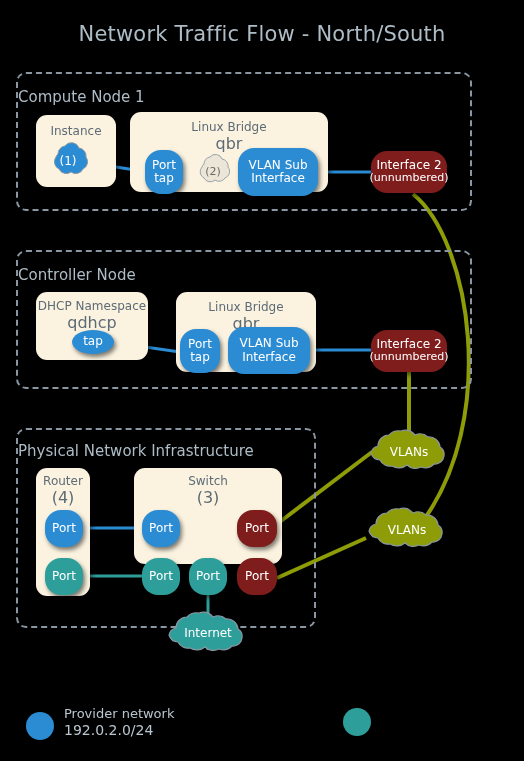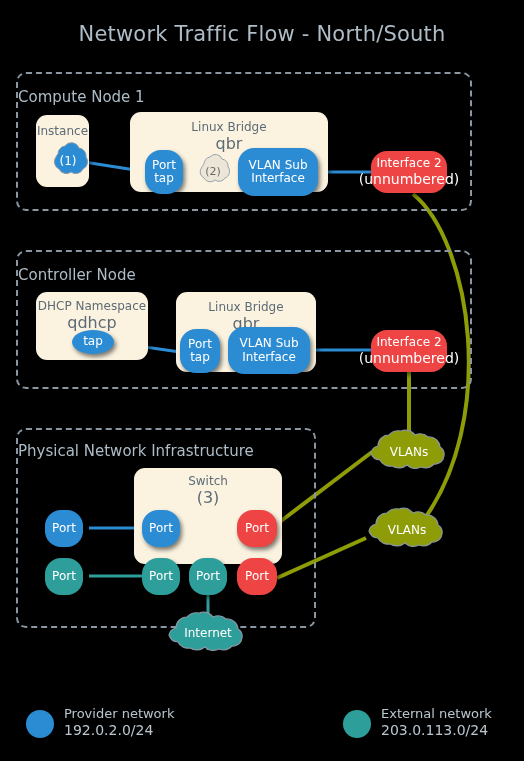--- a/index.html
+++ b/index.html
@@ -94,25 +94,25 @@
     text-align: center;
     color: #ffffff;
     font-size: 12px;
     line-height: 1.1;
     box-shadow: 2px 3px 4px rgba(0,0,0,0.5);
     z-index: 5;
     box-sizing: border-box;
     padding: 1px 2px;
   }
   .pill.blue   { background: #2b8cd4; }
-  .pill.olive  { background: #ef4444; }
+  .pill.olive  { background: #7f1d1d; }
   .pill.teal   { background: #2e9e9b; }
   .pill .sub {
     display: block;
-    font-size: 14px;
+    font-size: 11px;
     line-height: 1.15;
     text-align: right;
   }
   .pill.oval { border-radius: 50% / 50%; }
 
   
   .cloud {
     position: absolute;
     z-index: 5;
   }
@@ -134,21 +134,21 @@
     position: absolute;
     left: 0;
     top: 700px;
     width: 524px;
     height: 56px;
     z-index: 6;
   }
   .legend-item {
     position: absolute;
     display: flex;
-    align-items: center;
+    align-items: flex-end;
   }
   .legend-dot {
     width: 28px;
     height: 28px;
     border-radius: 50%;
     flex: 0 0 28px;
     margin-top: 2px;
   }
   .legend-text {
     margin-left: 10px;
@@ -198,21 +198,21 @@
 
     <line x1="89" y1="576" x2="142" y2="576" stroke="#2e9e9b" stroke-width="3"></line>
 
     <line x1="208" y1="594" x2="208" y2="650" stroke="#2e9e9b" stroke-width="3"></line>
   </svg>
 
   <div class="node-zone" style="left:16px; top:72px; width:452px; height:135px;">
     <div class="zone-title" style="top:14px;">Compute Node 1</div>
   </div>
 
-  <div class="panel" style="left:36px; top:115px; width:53px; height:72px;">
+  <div class="panel" style="left:36px; top:115px; width:80px; height:72px;">
     <div class="panel-label" style="top:10px;">Instance</div>
   </div>
   <div class="cloud" style="left:46px; top:140px; width:44px; height:42px;">
     <svg width="44" height="42" viewBox="0 0 44 42">
       <path d="M12 14 a8 8 0 0 1 7-8 a8 8 0 0 1 14 2 a8 8 0 0 1 7 9
                a8 8 0 0 1 -3 12 a8 8 0 0 1 -12 3 a8 8 0 0 1 -12 -3
                a8 8 0 0 1 -3 -12 a8 8 0 0 1 2 -3 z" fill="#2b8cd4" stroke="#8a97a3" stroke-width="1"></path>
     </svg>
     <span class="cloud-text">(1)</span>
   </div>
@@ -281,20 +281,26 @@
 
   <div class="pill olive" style="left:371px; top:330px; width:76px; height:42px; flex-direction:column;">
     <span>Interface 2</span>
     <span class="sub">(unnumbered)</span>
   </div>
 
   <div class="node-zone" style="left:16px; top:428px; width:296px; height:196px;">
     <div class="zone-title" style="top:12px;">Physical Network Infrastructure</div>
   </div>
 
+  <div class="panel" style="left:36px; top:468px; width:54px; height:128px;">
+    <div class="panel-label" style="top:7px;">
+      <span>Router</span>
+      <span class="sub">(4)</span>
+    </div>
+  </div>
   <div class="pill blue" style="left:45px; top:510px; width:38px; height:37px;">
     <span>Port</span>
   </div>
   <div class="pill teal" style="left:45px; top:558px; width:38px; height:37px;">
     <span>Port</span>
   </div>
 
   <div class="panel" style="left:134px; top:468px; width:148px; height:96px;">
     <div class="panel-label" style="top:7px;">
       <span>Switch</span>
@@ -356,21 +362,17 @@
       <span class="legend-dot" style="background:#2b8cd4;"></span>
       <span class="legend-text">
         <span class="legend-name">Provider network</span>
         <span class="legend-cidr">192.0.2.0/24</span>
       </span>
     </div>
 
 
     <div class="legend-item" style="left:343px; top:6px;">
       <span class="legend-dot" style="background:#2e9e9b;"></span>
-      <span class="legend-text">
-        <span class="legend-name">External network</span>
-        <span class="legend-cidr">203.0.113.0/24</span>
-      </span>
     </div>
 
   </div>
 
 </div>
 
 </body></html>

